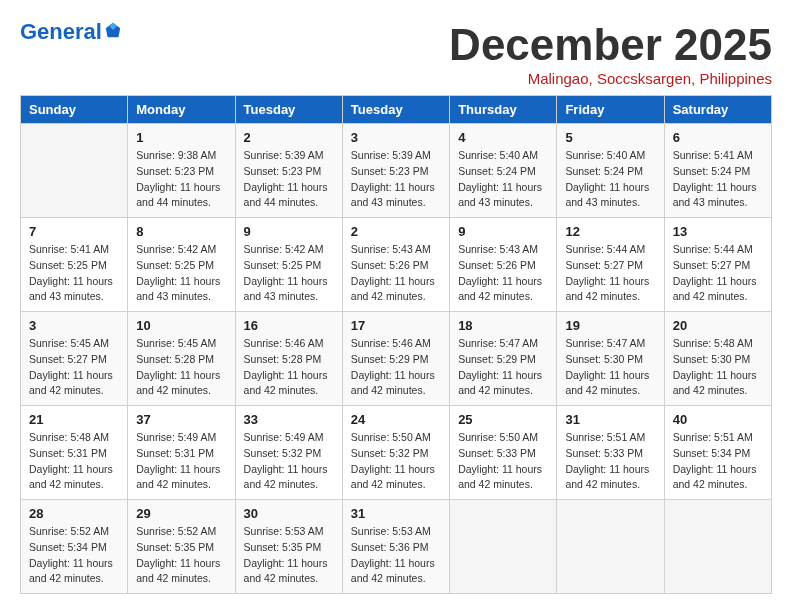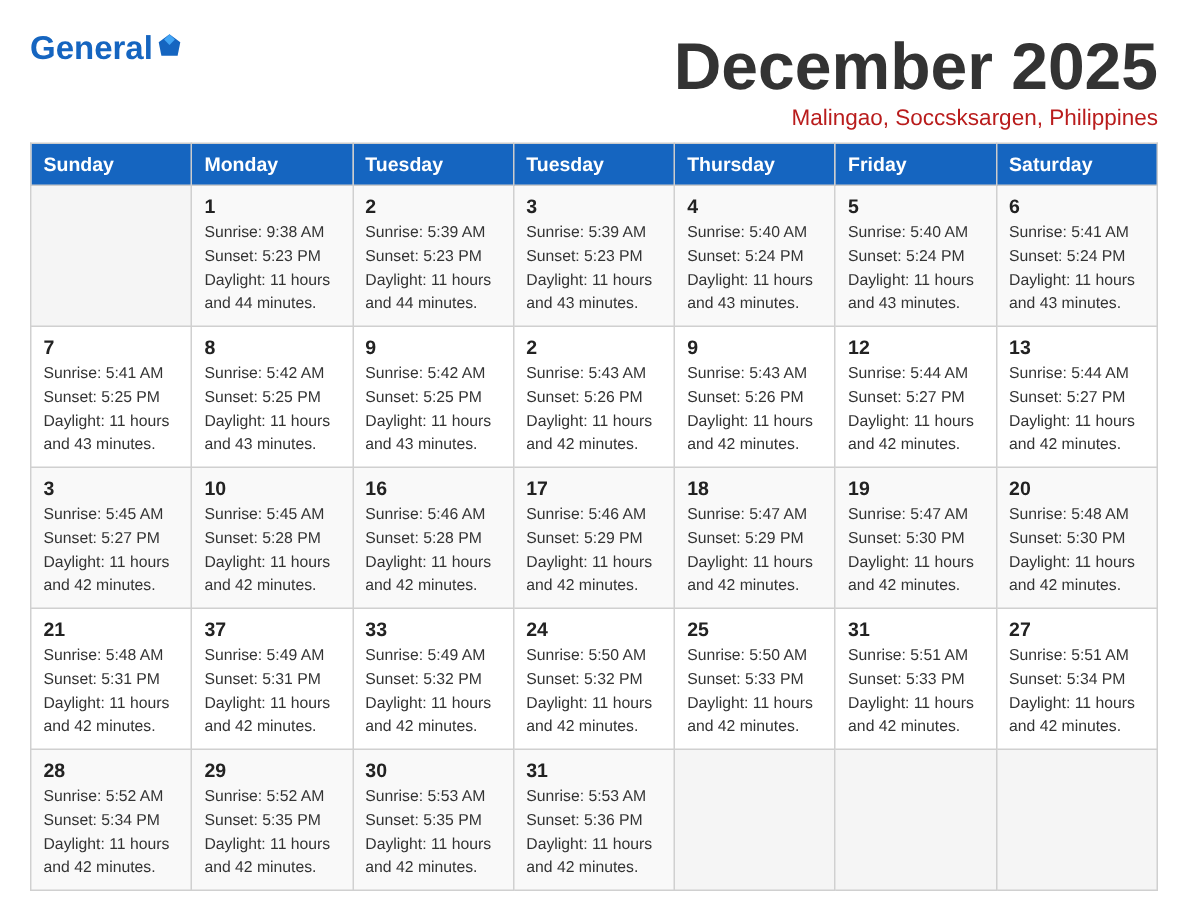--- a/index.html
+++ b/index.html
@@ -305,21 +305,21 @@
 and 42 minutes.</div>
         </td>
         <td>
           <span class="day-num">31</span>
           <div class="day-info" style="white-space: pre-line;">Sunrise: 5:51 AM
 Sunset: 5:33 PM
 Daylight: 11 hours
 and 42 minutes.</div>
         </td>
         <td>
-          <span class="day-num">27</span>
+          <span class="day-num">40</span>
           <div class="day-info" style="white-space: pre-line;">Sunrise: 5:51 AM
 Sunset: 5:34 PM
 Daylight: 11 hours
 and 42 minutes.</div>
         </td>
       </tr>
       <tr>
         <td>
           <span class="day-num">28</span>
           <div class="day-info" style="white-space: pre-line;">Sunrise: 5:52 AM

